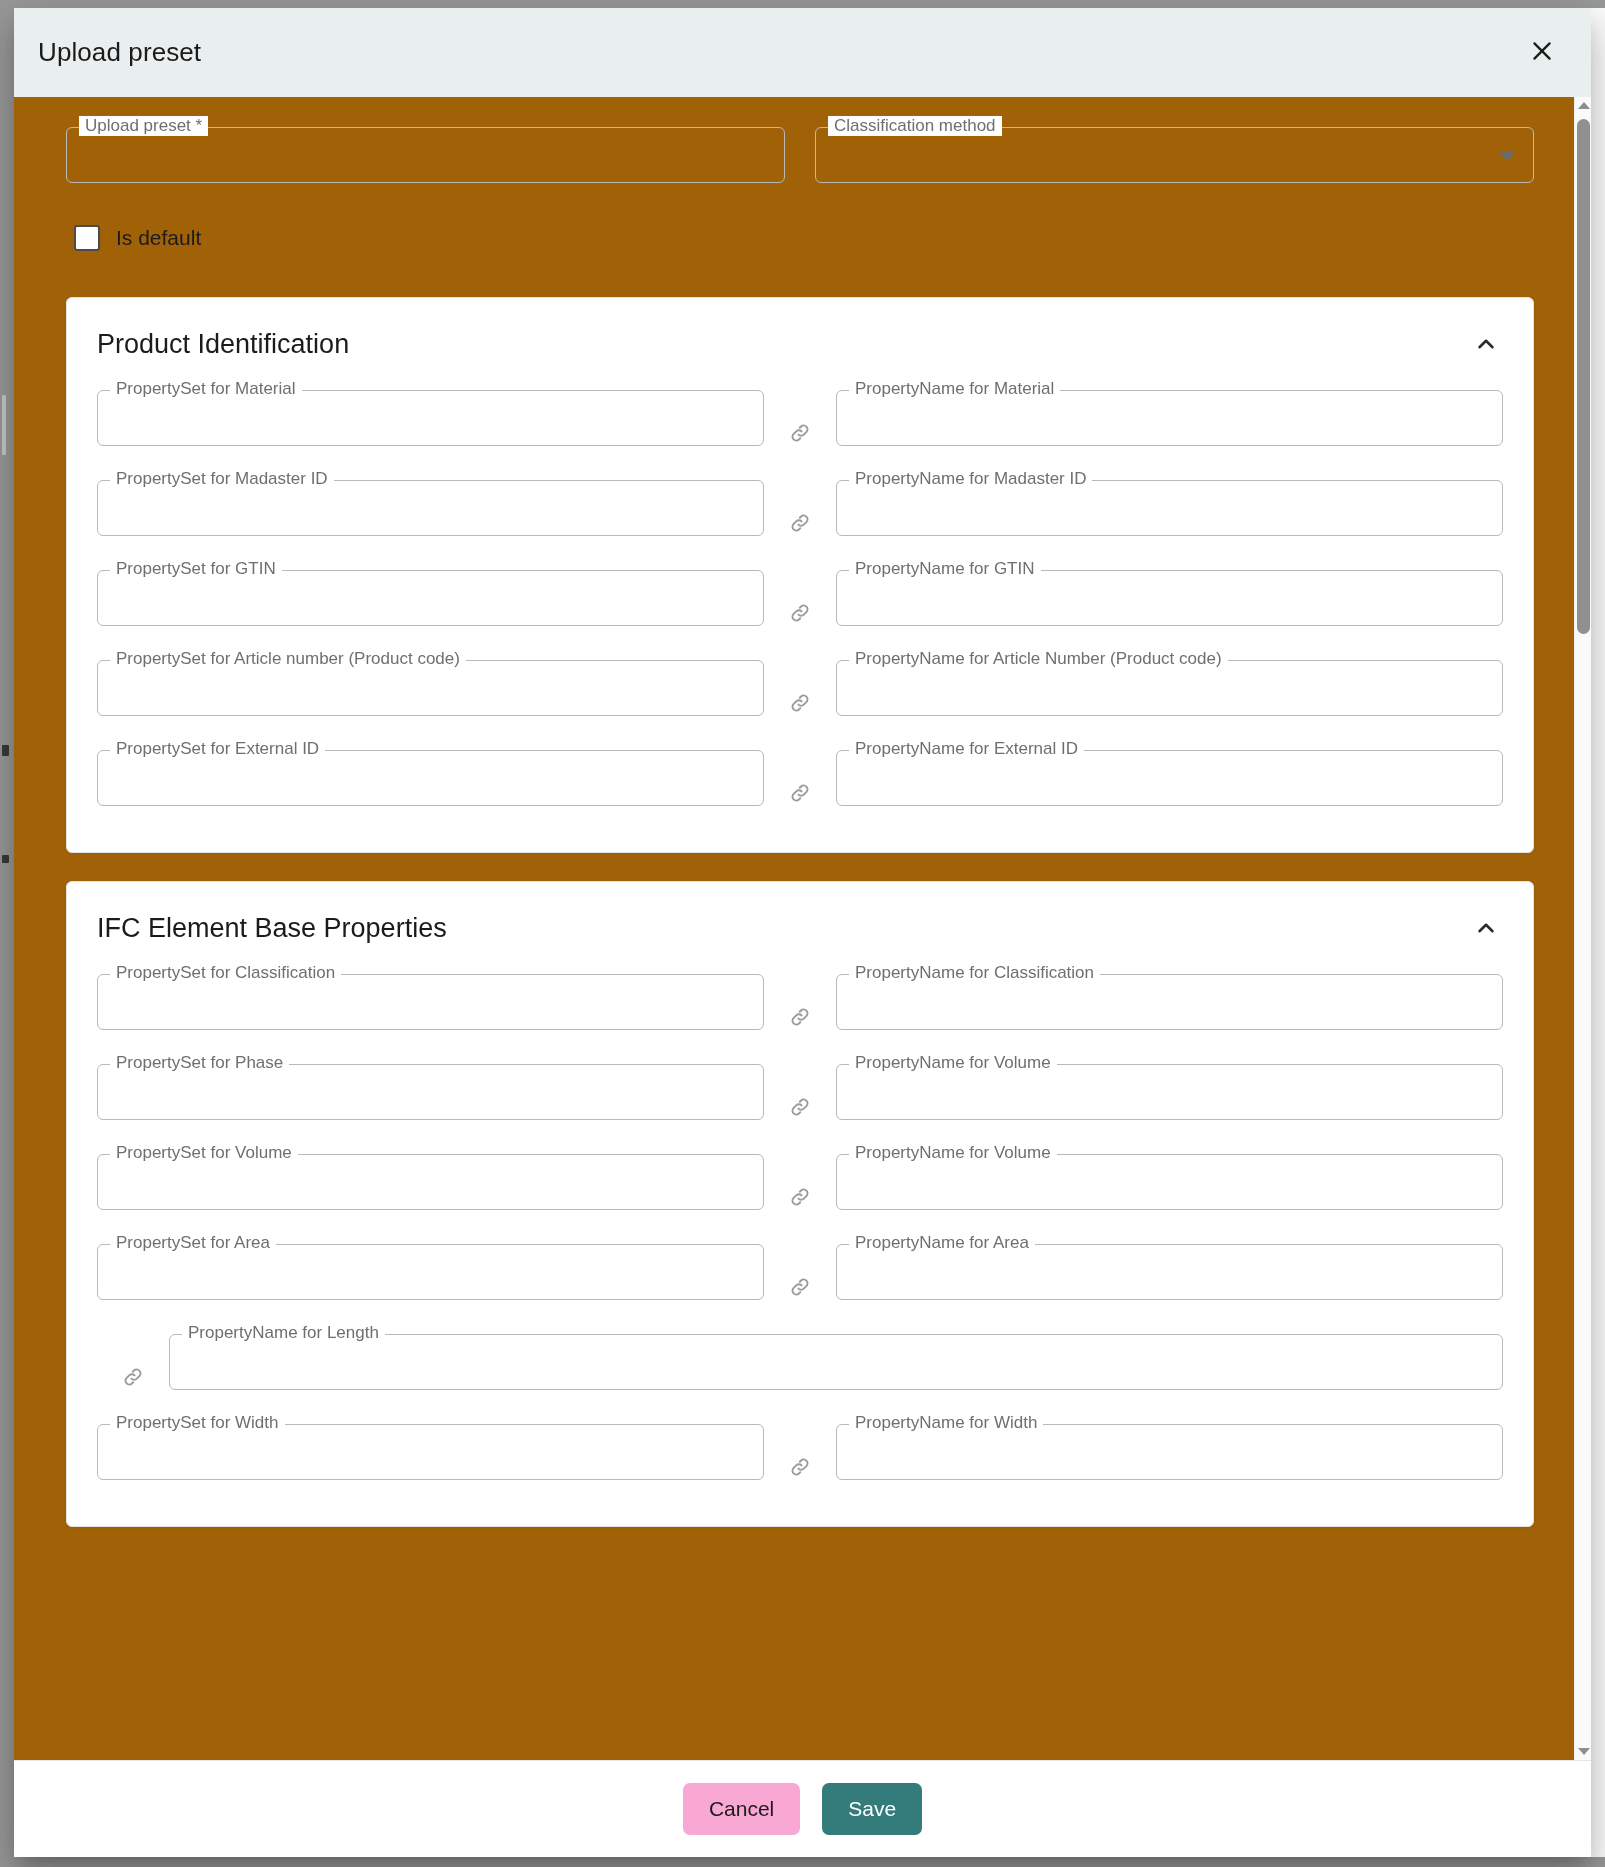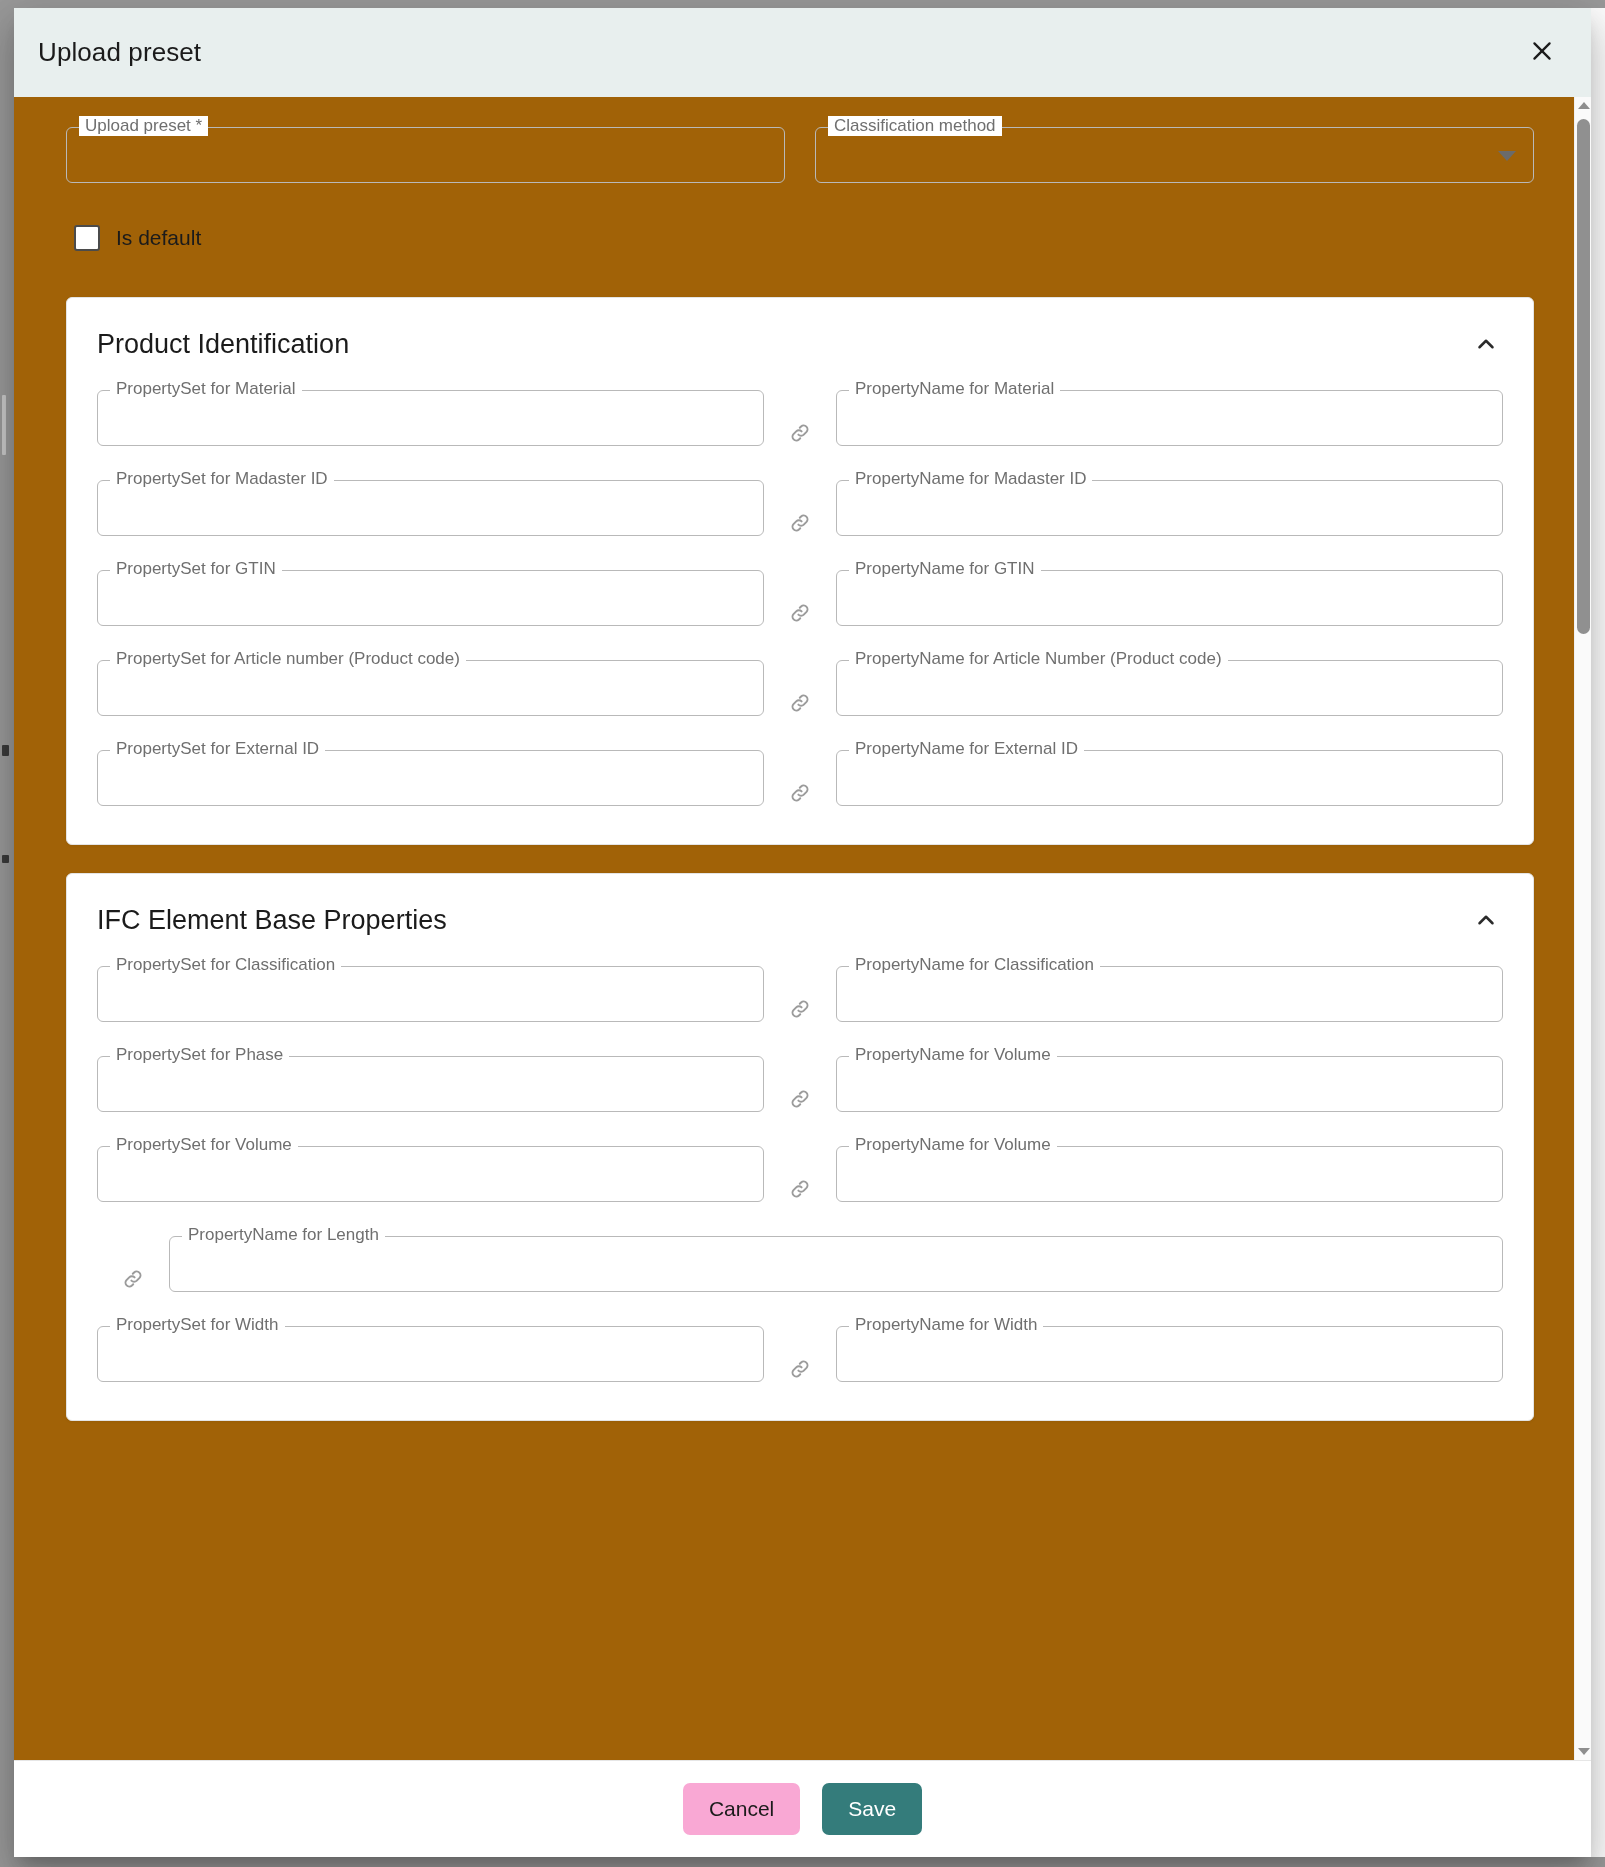--- a/index.html
+++ b/index.html
@@ -255,21 +255,21 @@
   .chev svg { width: 26px; height: 26px; }
 
   .card-body { padding-bottom: 26px; }
 
   .pair-row {
     display: flex;
     align-items: flex-end;
     gap: 0;
     margin-bottom: 34px;
   }
-  .pair-row:last-child { margin-bottom: 8px; }
+  .pair-row:last-child { margin-bottom: 16px; }
   .pair-row .field { flex: 1 1 0; }
   .link-cell {
     flex: 0 0 72px;
     display: flex;
     align-items: center;
     justify-content: center;
     color: #9b9b9b;
   }
   .link-cell svg { width: 26px; height: 26px; }
 
@@ -523,20 +523,38 @@
         <path d="M13.5 10.5a3.5 3.5 0 0 0-5 0L6 13a3.54 3.54 0 0 0 5 5l1.2-1.2"></path>
       </svg>
     </div>
     <div class="field">
       <span class="outline"></span>
       <label class="legend">PropertyName for Volume</label>
       <input type="text" style="">
     </div>
   </div>
 
+  <div class="pair-row">
+    <div class="field">
+      <span class="outline"></span>
+      <label class="legend">PropertySet for Area</label>
+      <input type="text" style="">
+    </div>
+    <div class="link-cell">
+      <svg viewBox="0 0 24 24" fill="none" stroke="#9b9b9b" stroke-width="1.8" stroke-linecap="round" stroke-linejoin="round">
+        <path d="M10.5 13.5a3.5 3.5 0 0 0 5 0l2.5-2.5a3.54 3.54 0 0 0-5-5l-1.2 1.2"></path>
+        <path d="M13.5 10.5a3.5 3.5 0 0 0-5 0L6 13a3.54 3.54 0 0 0 5 5l1.2-1.2"></path>
+      </svg>
+    </div>
+    <div class="field">
+      <span class="outline"></span>
+      <label class="legend">PropertyName for Area</label>
+      <input type="text" style="">
+    </div>
+  </div>
 
   <div class="pair-row">
     <div class="link-cell">
       <svg viewBox="0 0 24 24" fill="none" stroke="#9b9b9b" stroke-width="1.8" stroke-linecap="round" stroke-linejoin="round">
         <path d="M10.5 13.5a3.5 3.5 0 0 0 5 0l2.5-2.5a3.54 3.54 0 0 0-5-5l-1.2 1.2"></path>
         <path d="M13.5 10.5a3.5 3.5 0 0 0-5 0L6 13a3.54 3.54 0 0 0 5 5l1.2-1.2"></path>
       </svg>
     </div>
     <div class="field">
       <span class="outline"></span>

